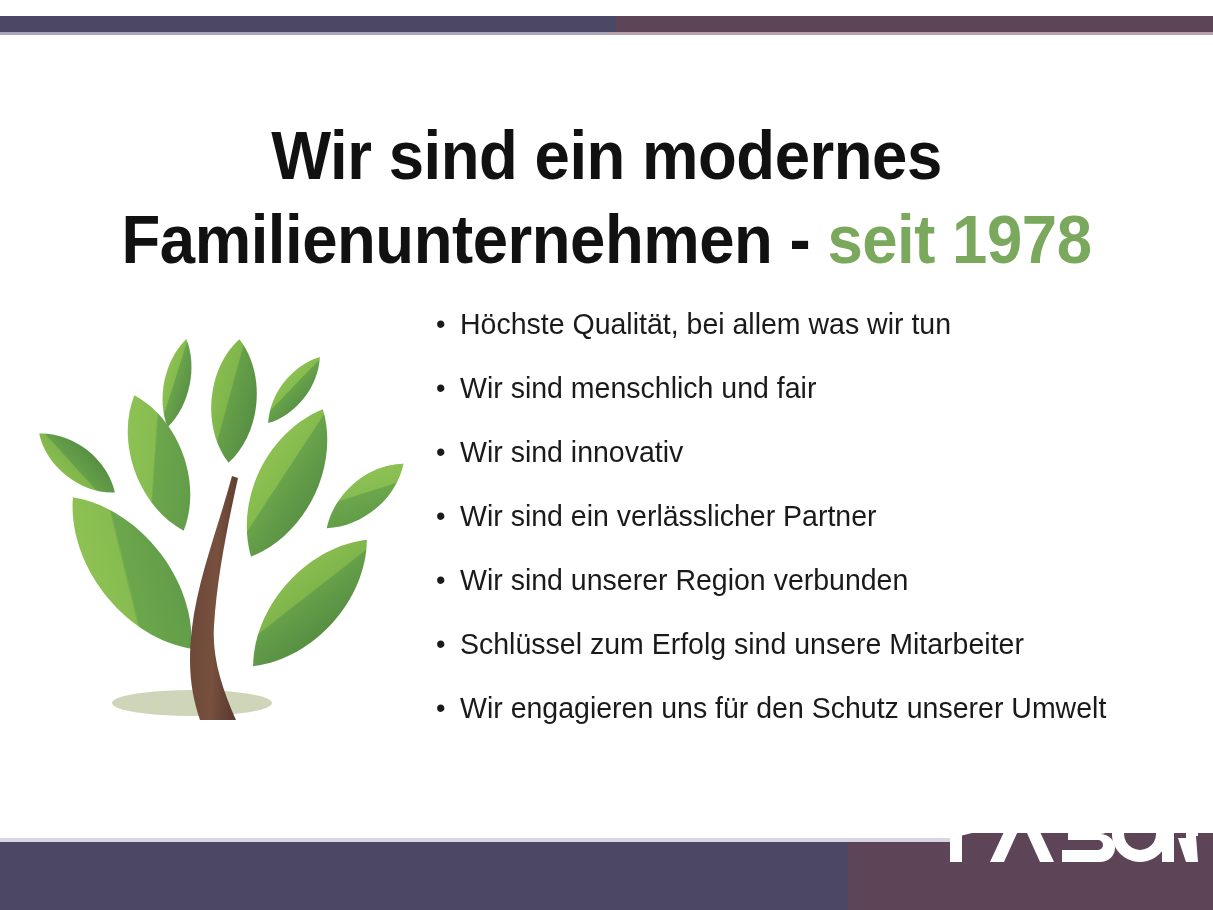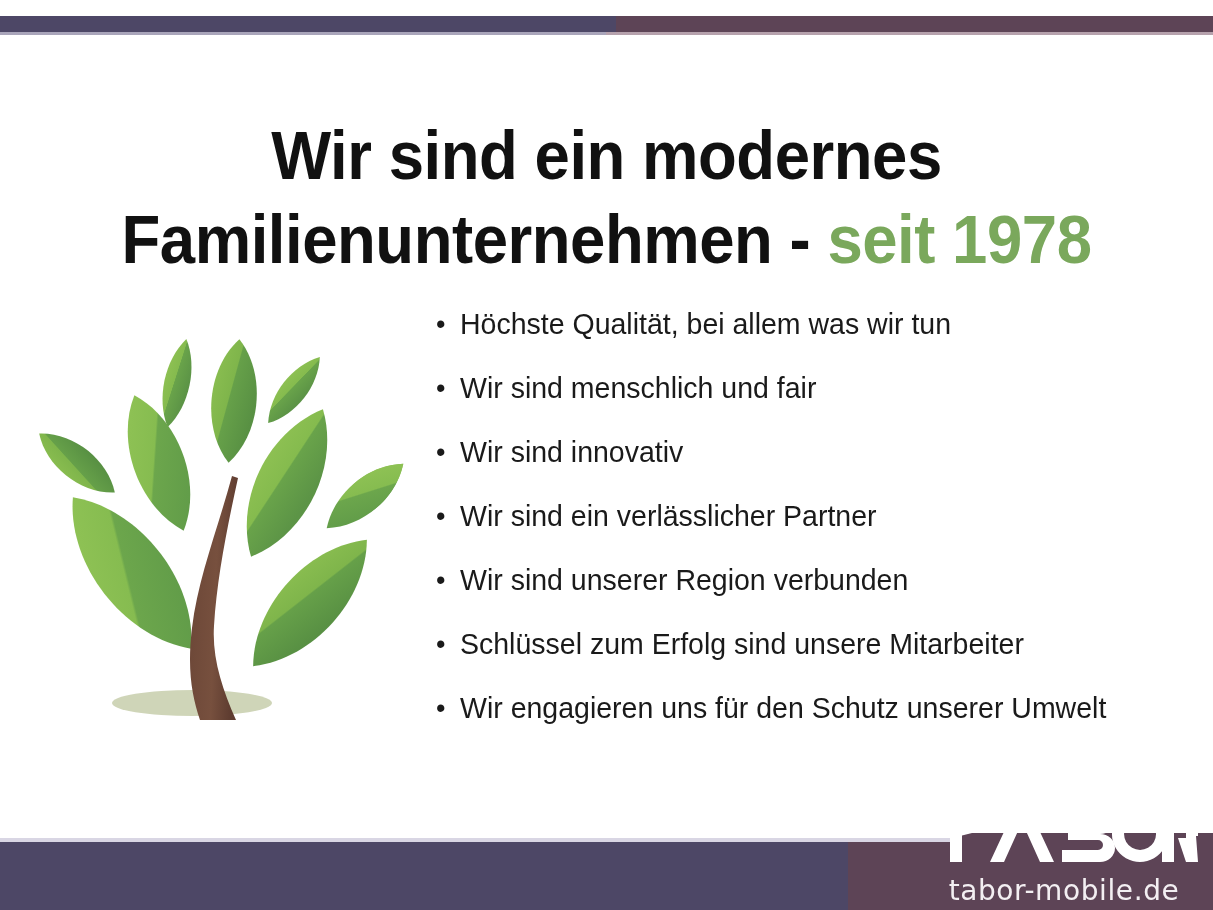--- a/index.html
+++ b/index.html
@@ -307,15 +307,14 @@
 
         <path d="M134,0 H172 A15,14 0 0 1 172,28 A15,14 0 0 1 172,56 H134 V44 H170 A2,2 0 0 0 170,34 H140 V22 H170 A2,2 0 0 0 170,12 H134 Z"></path>
 
         <path d="M212,0 A28,28 0 1 1 211.9,0 Z M212,12 A16,16 0 1 0 212.1,12 Z"></path>
 
         <path d="M246,0 H268 A16,15 0 0 1 268,30 L270,56 H258 L250,32 H258 V20 H246 V56 H234 V0 Z"></path>
       </g>
     </svg>
   </div>
 
-  <div class="logo-url">tabor-mobile.de</div>
 
 </div>
 
 </body></html>

